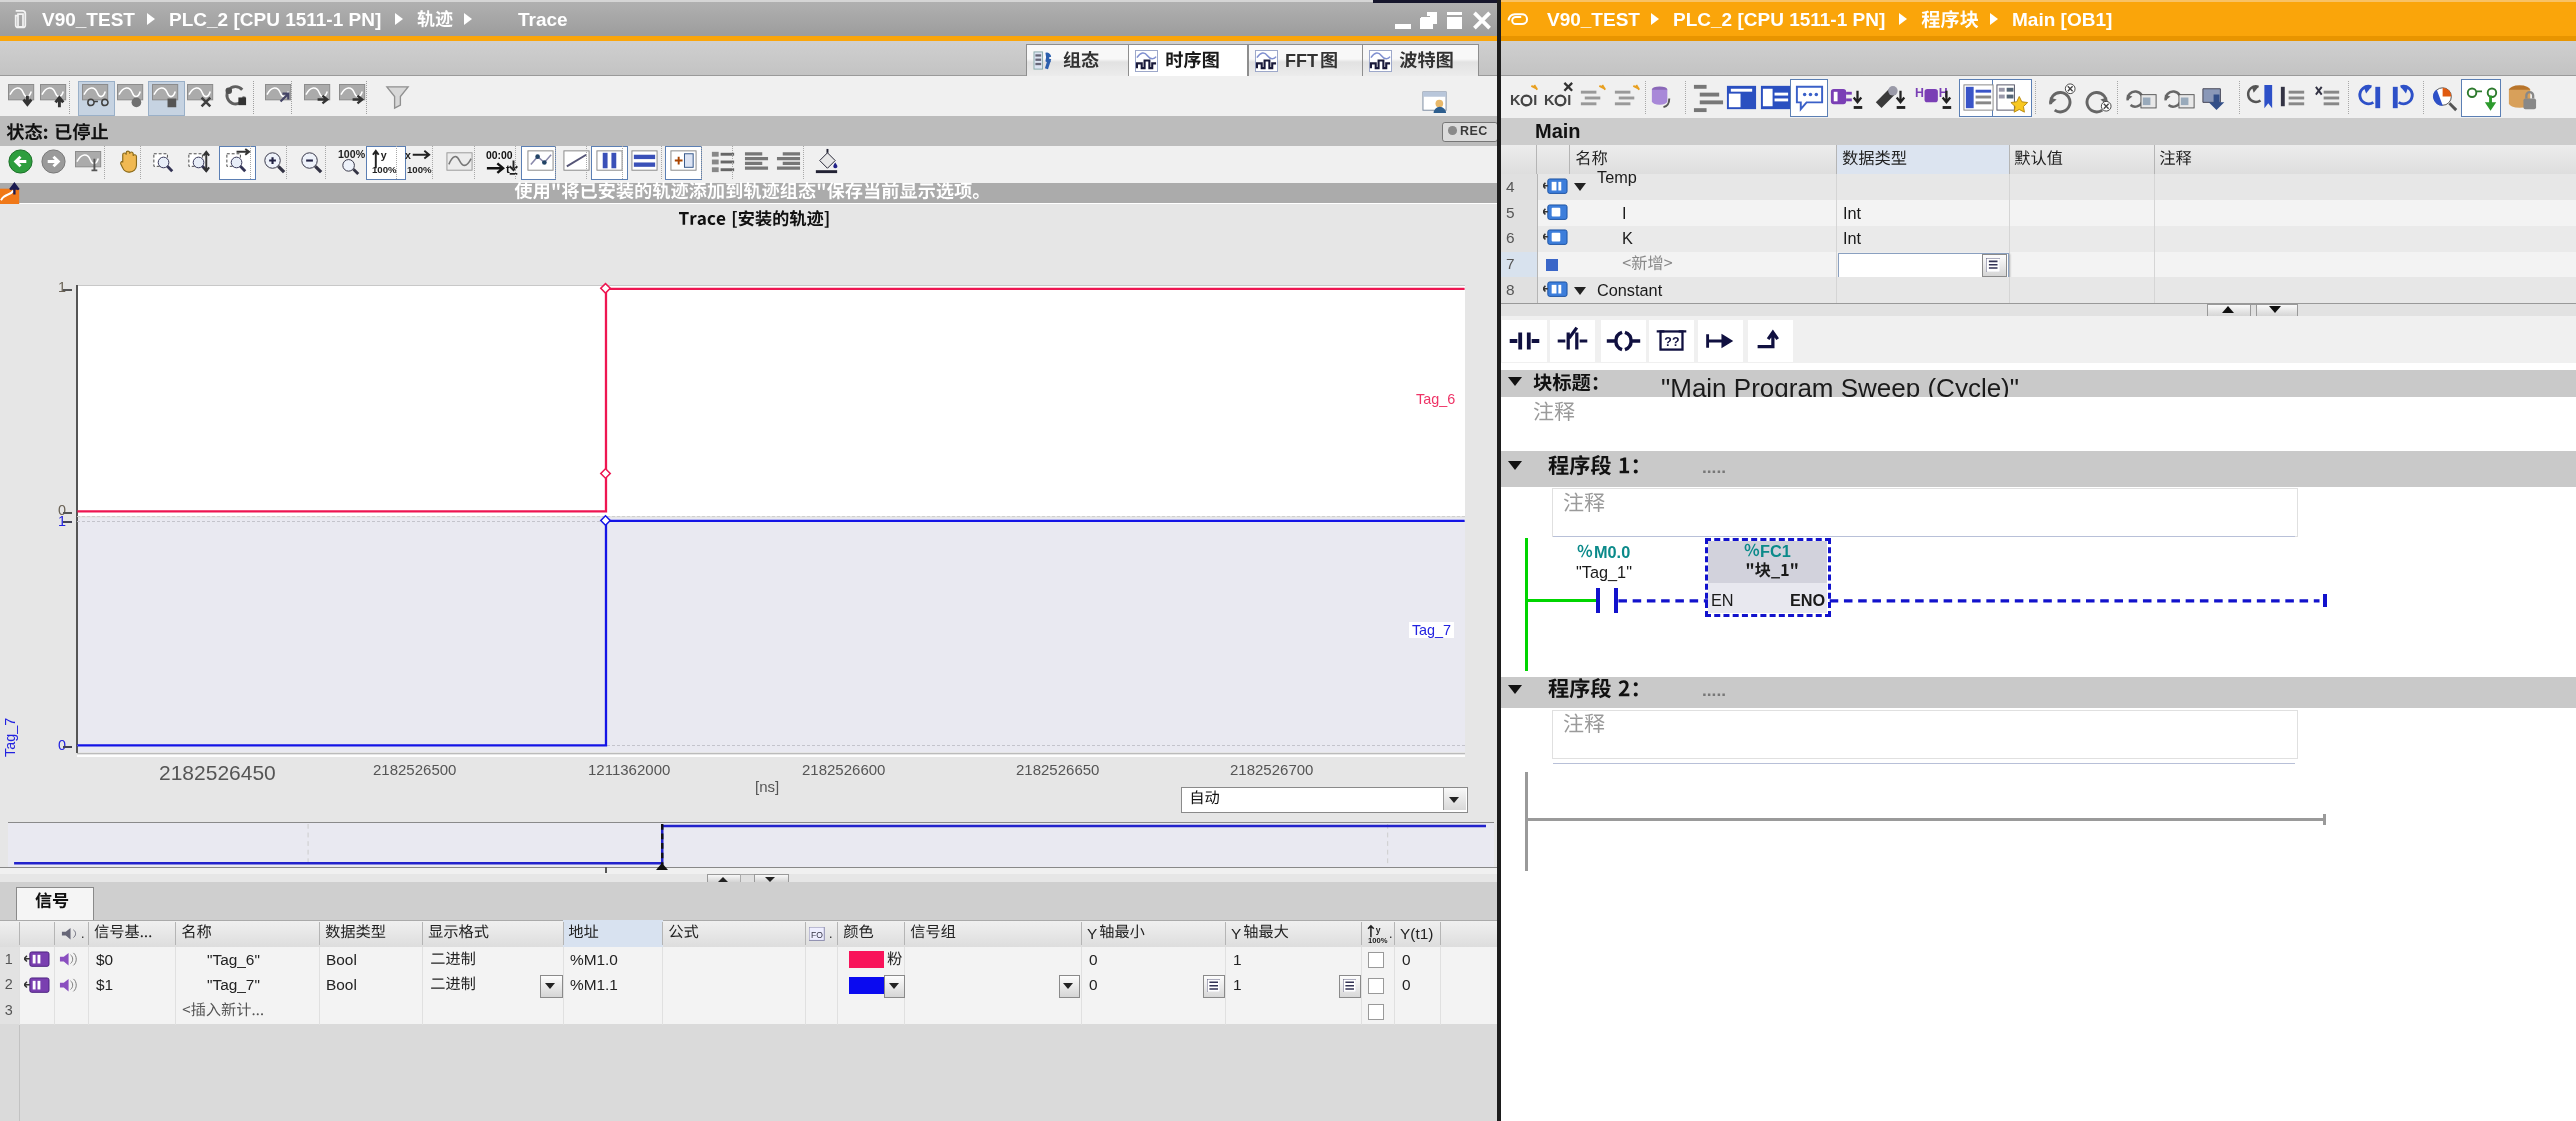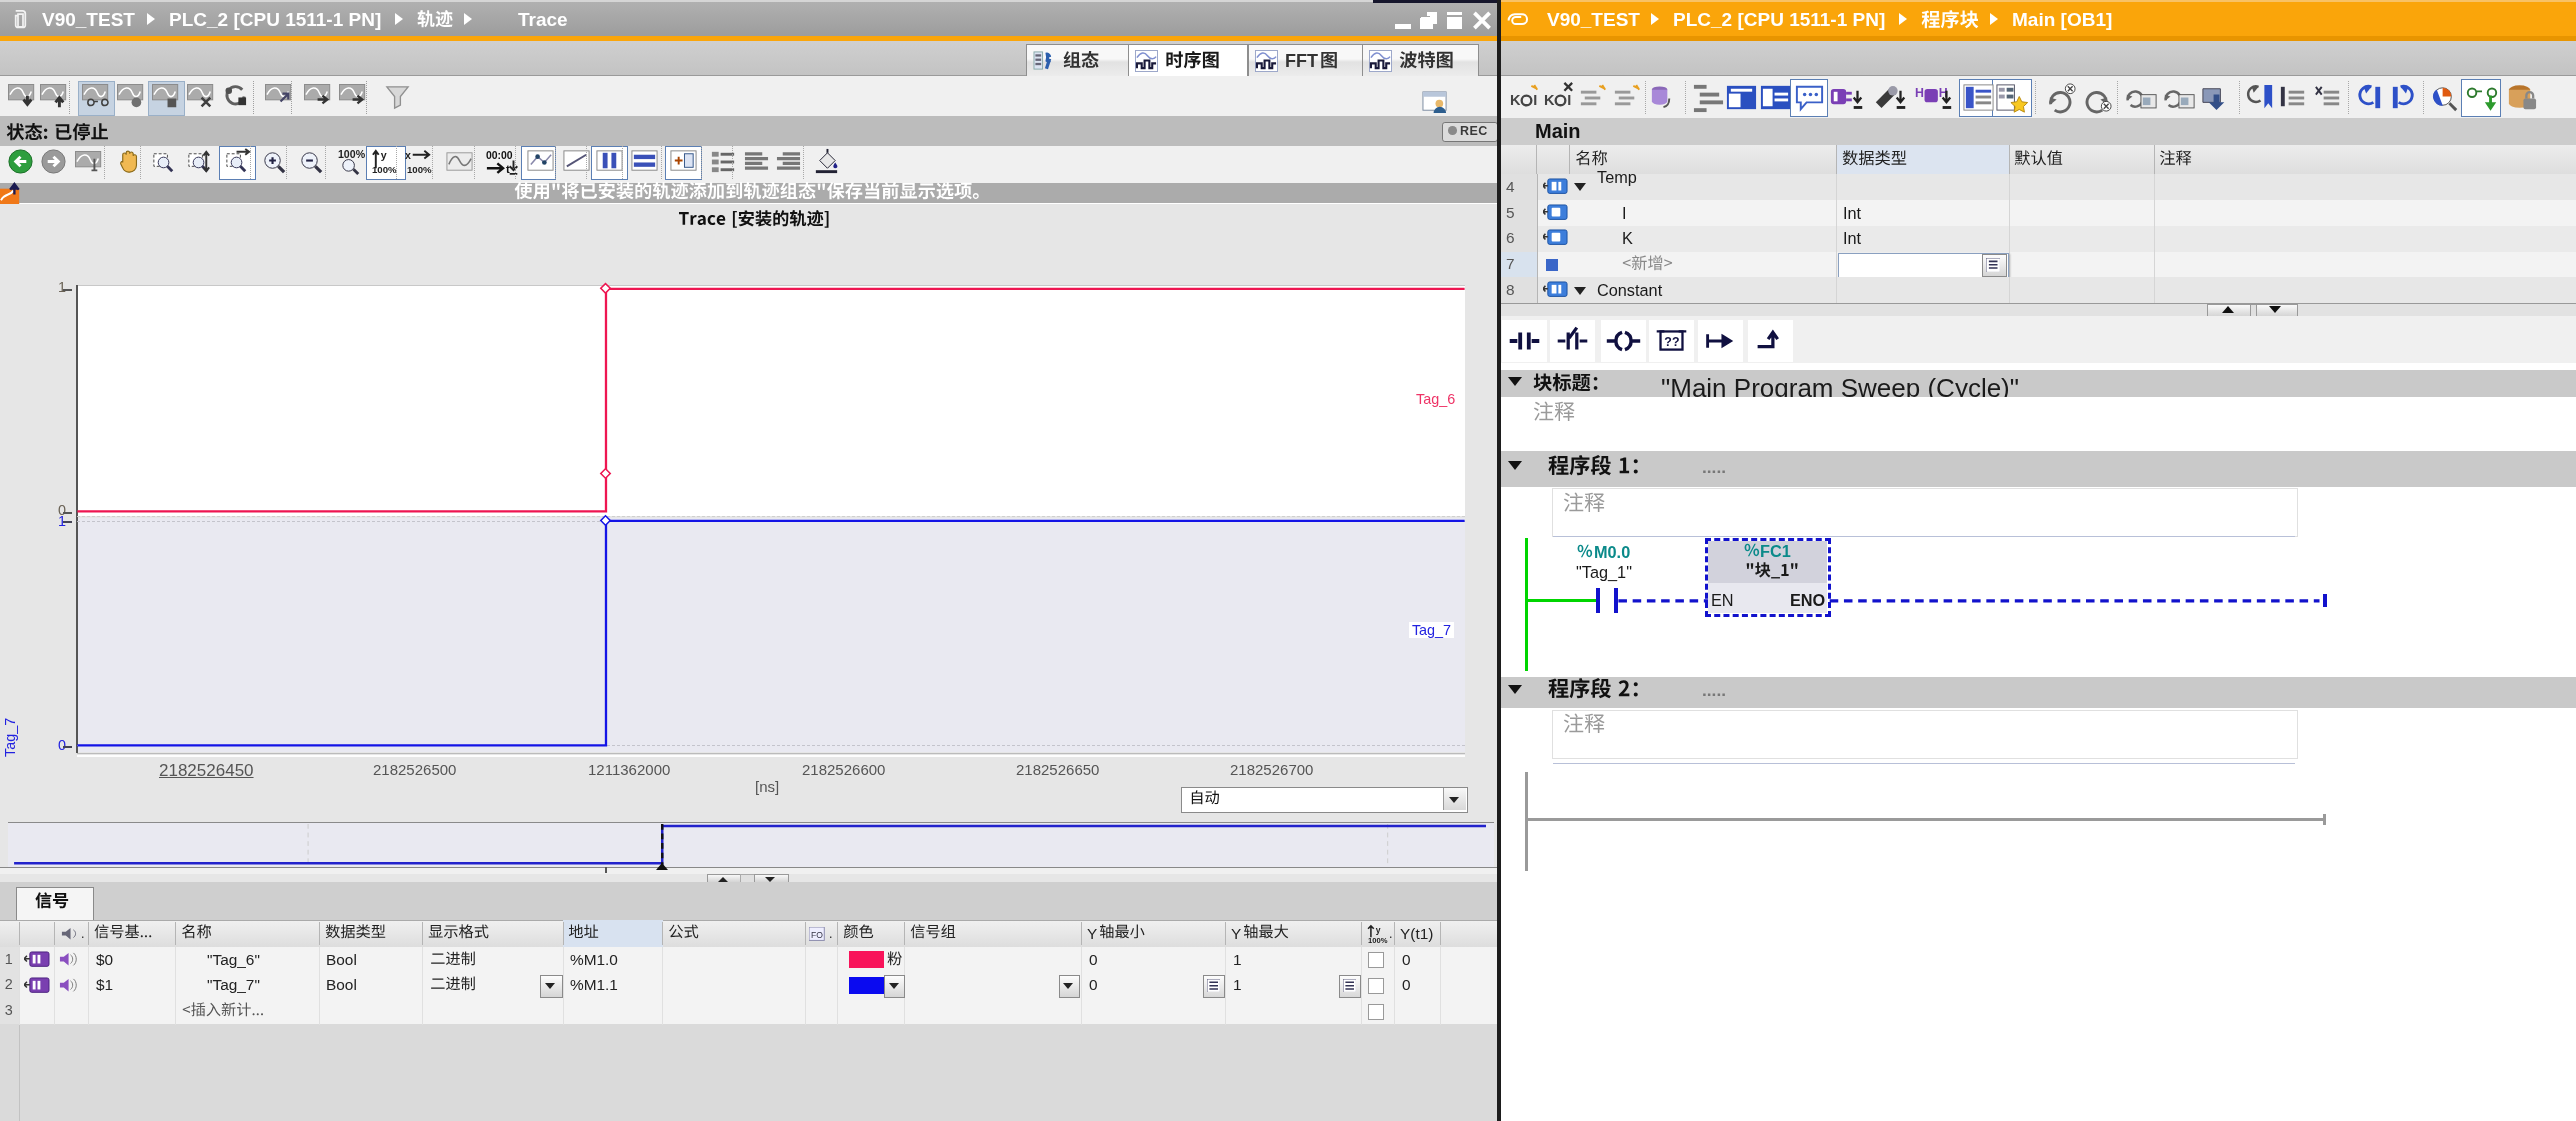--- a/index.html
+++ b/index.html
@@ -375,21 +375,21 @@
 <div style="position:absolute;left:58px;top:502px;font-size:14.4px;color:#6a6255;font-weight:400;white-space:nowrap;">0</div>
 <div style="position:absolute;left:63px;top:289px;width:8.6px;height:1.9px;background:#555"></div>
 <div style="position:absolute;left:63px;top:512px;width:8.6px;height:1.9px;background:#555"></div>
 <div style="position:absolute;left:58px;top:513px;font-size:14.4px;color:#2222e0;font-weight:400;white-space:nowrap;">1</div>
 <div style="position:absolute;left:58px;top:737px;font-size:14.4px;color:#2222e0;font-weight:400;white-space:nowrap;">0</div>
 <div style="position:absolute;left:63px;top:521px;width:8.6px;height:1.9px;background:#445"></div>
 <div style="position:absolute;left:63px;top:746px;width:8.6px;height:1.9px;background:#445"></div>
 <div style="position:absolute;left:1416px;top:391px;font-size:14.4px;color:#ee3366;font-weight:400;white-space:nowrap;">Tag_6</div>
 <div style="position:absolute;left:1409px;top:622px;font-size:14.4px;color:#2222e0;font-weight:400;white-space:nowrap;background:#fff;padding:0 2.9px">Tag_7</div>
 <div style="position:absolute;left:1.9px;top:757px;font-size:14.4px;color:#2222e0;transform:rotate(-90deg);transform-origin:0 0;white-space:nowrap">Tag_7</div>
-<div style="position:absolute;left:159px;top:761px;font-size:17px;color:#555;font-weight:400;white-space:nowrap;text-decoration:underline;">2182526450</div>
+<div style="position:absolute;left:159px;top:761px;font-size:21px;color:#555;font-weight:400;white-space:nowrap;">2182526450</div>
 <div style="position:absolute;left:373px;top:761px;font-size:15px;color:#555;font-weight:400;white-space:nowrap;">2182526500</div>
 <div style="position:absolute;left:588px;top:761px;font-size:15px;color:#555;font-weight:400;white-space:nowrap;">1211362000</div>
 <div style="position:absolute;left:802px;top:761px;font-size:15px;color:#555;font-weight:400;white-space:nowrap;">2182526600</div>
 <div style="position:absolute;left:1016px;top:761px;font-size:15px;color:#555;font-weight:400;white-space:nowrap;">2182526650</div>
 <div style="position:absolute;left:1230px;top:761px;font-size:15px;color:#555;font-weight:400;white-space:nowrap;">2182526700</div>
 <div style="position:absolute;left:755px;top:778px;font-size:15px;color:#555;font-weight:400;white-space:nowrap;">[ns]</div>
 <div style="position:absolute;left:1181px;top:787px;width:285px;height:24px;background:#fff;border:1px solid #8a8a8a"></div>
 <svg style="position:absolute;left:1189px;top:790px;overflow:visible" width="33" height="19" viewBox="0 0 34 20">
     <g fill="#111" transform="translate(0,13.8)">
       <path transform="translate(0.0,0) scale(0.016000,-0.016000)" d="M239 411H774V264H239ZM239 482V631H774V482ZM239 194H774V46H239ZM455 842C447 802 431 747 416 703H163V-81H239V-25H774V-76H853V703H492C509 741 526 787 542 830Z"></path>

